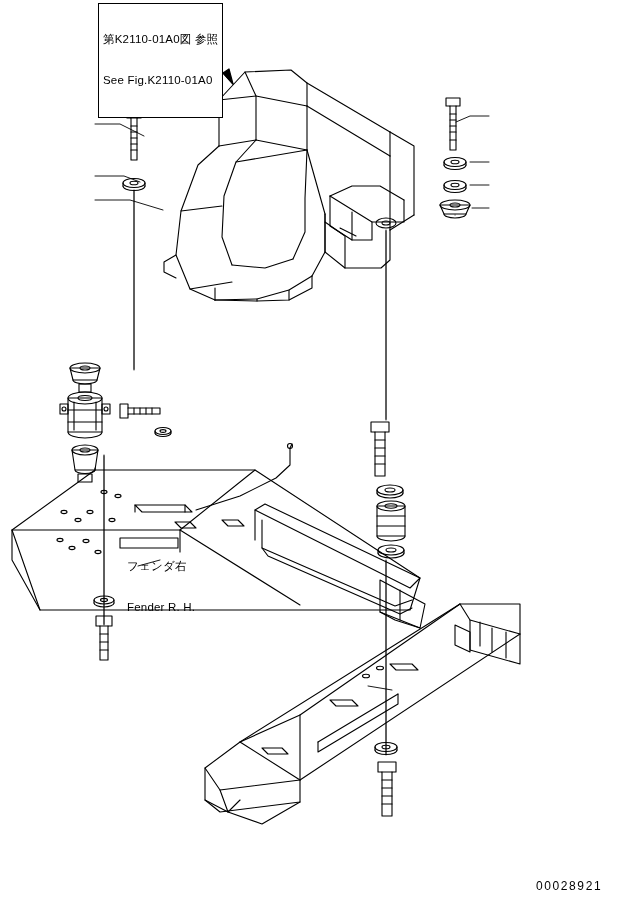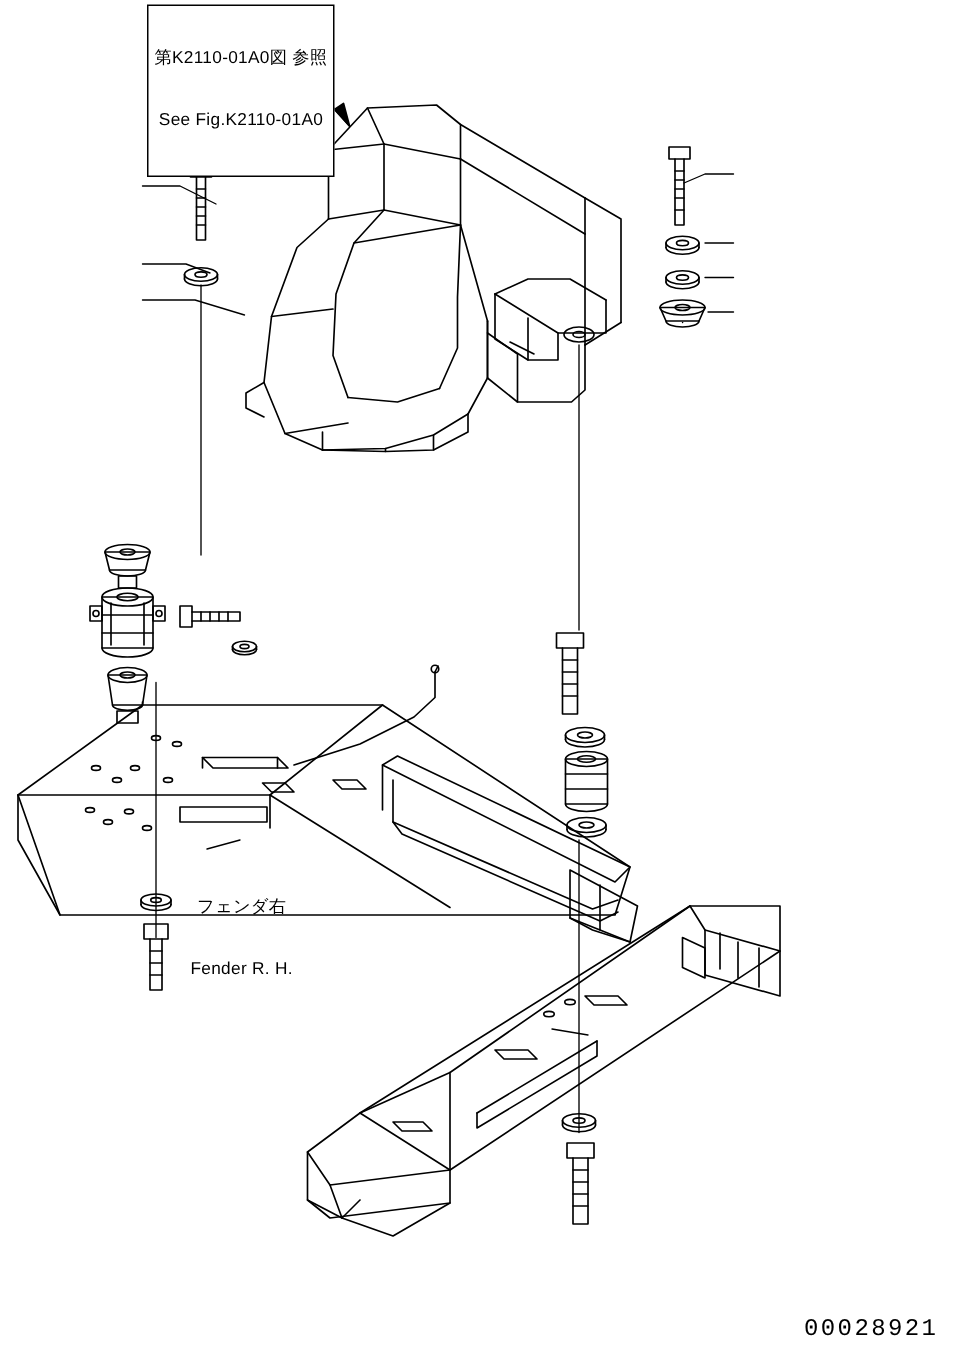--- a/index.html
+++ b/index.html
@@ -23,31 +23,29 @@
     height: 901px;
   }
   .lbl {
     position: absolute;
     font-family: "Liberation Sans", sans-serif;
     font-size: 11.5px;
     color: #000000;
     white-space: pre;
     line-height: 13.5px;
     letter-spacing: 0.2px;
-    text-align: center;
   }
   .lbl.box {
     border: 1px solid #000000;
     padding: 2px 4px 3px 4px;
     background: #ffffff;
   }
   .lbl.code {
-    font-size: 16px;
+    font-size: 12px;
     letter-spacing: 1.6px;
-    font-family: Liberation Mono, monospace;
   }
   .noline { display: block; }
 </style>
 </head>
 <body>
 
 <div id="page">
 
   <svg class="layer" viewBox="0 0 641 901" xmlns="http://www.w3.org/2000/svg">
     <g fill="none" stroke="#000000" stroke-width="1.1" stroke-linejoin="round" stroke-linecap="round">
@@ -327,21 +325,21 @@
       </g>
 
     </g>
   </svg>
 
   <div class="lbl box" style="left:98px; top:3px;">
     <span class="noline jp">第K2110-01A0図 参照</span>
     <span class="noline">See Fig.K2110-01A0</span>
   </div>
 
-  <div class="lbl" style="left:127px; top:572px;">
+  <div class="lbl" style="left:127px; top:533px;">
     <span class="noline jp">フェンダ右</span>
     <span class="noline">Fender R. H.</span>
   </div>
 
 
   <div class="lbl code" style="left:536px; top:880px;">00028921</div>
 
 </div>
 
 </body></html>

